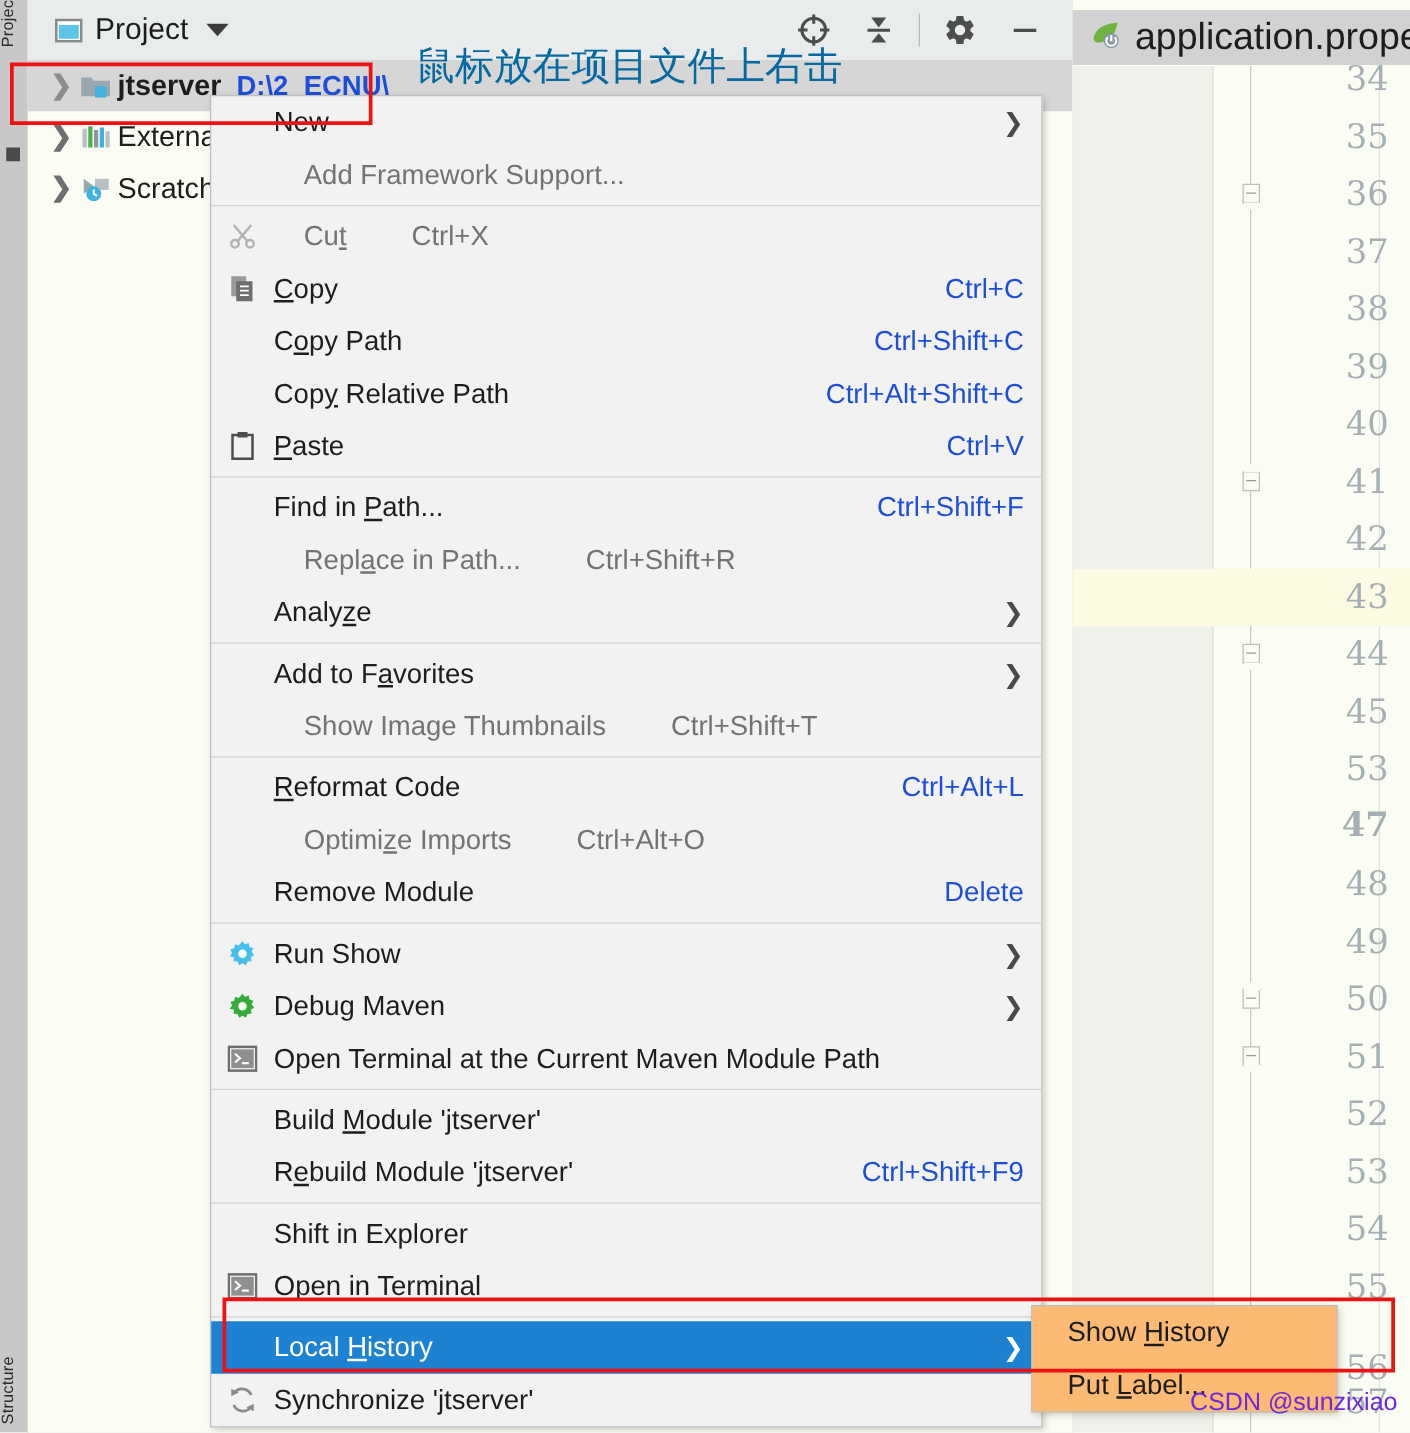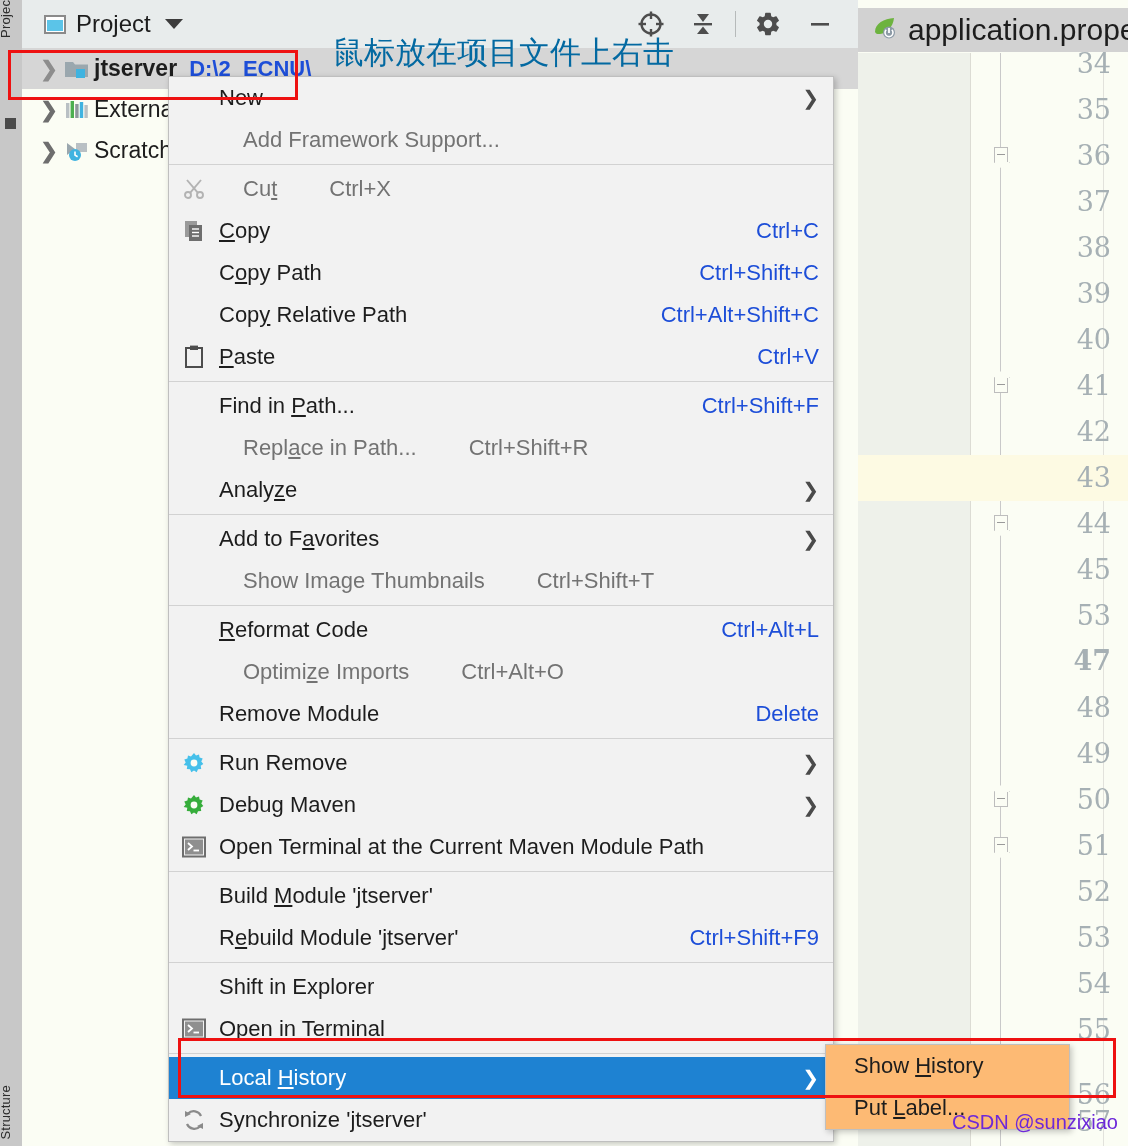--- a/index.html
+++ b/index.html
@@ -407,21 +407,21 @@
       <span class="mi-accel">Delete</span>
     </div>
     <div class="mi-sep"></div>
     <div class="mi">
       <span class="mi-ico">
         <svg width="24" height="24" viewBox="0 0 24 24">
           <path fill="#46c0ea" d="M12 2l2 2.4 3-1 .6 3.2 3.1.9-1.4 2.9 2 2.5-2.6 1.9.5 3.2-3.2.2-1.3 3-2.7-1.7-2.7 1.7-1.3-3-3.2-.2.5-3.2L1.7 13.9l2-2.5L2.3 8.5l3.1-.9L6 4.4l3 1z"></path>
           <circle cx="12" cy="12" r="3.4" fill="#fbfdf4"></circle>
         </svg>
       </span>
-      <span class="mi-label">Run Remove</span>
+      <span class="mi-label">Run Show</span>
       <span class="mi-arrow">❯</span>
     </div>
     <div class="mi">
       <span class="mi-ico">
         <svg width="24" height="24" viewBox="0 0 24 24">
           <path fill="#36ad3b" d="M12 2l2 2.4 3-1 .6 3.2 3.1.9-1.4 2.9 2 2.5-2.6 1.9.5 3.2-3.2.2-1.3 3-2.7-1.7-2.7 1.7-1.3-3-3.2-.2.5-3.2L1.7 13.9l2-2.5L2.3 8.5l3.1-.9L6 4.4l3 1z"></path>
           <circle cx="12" cy="12" r="3.4" fill="#fbfdf4"></circle>
         </svg>
       </span>
       <span class="mi-label">Debug Maven</span>

